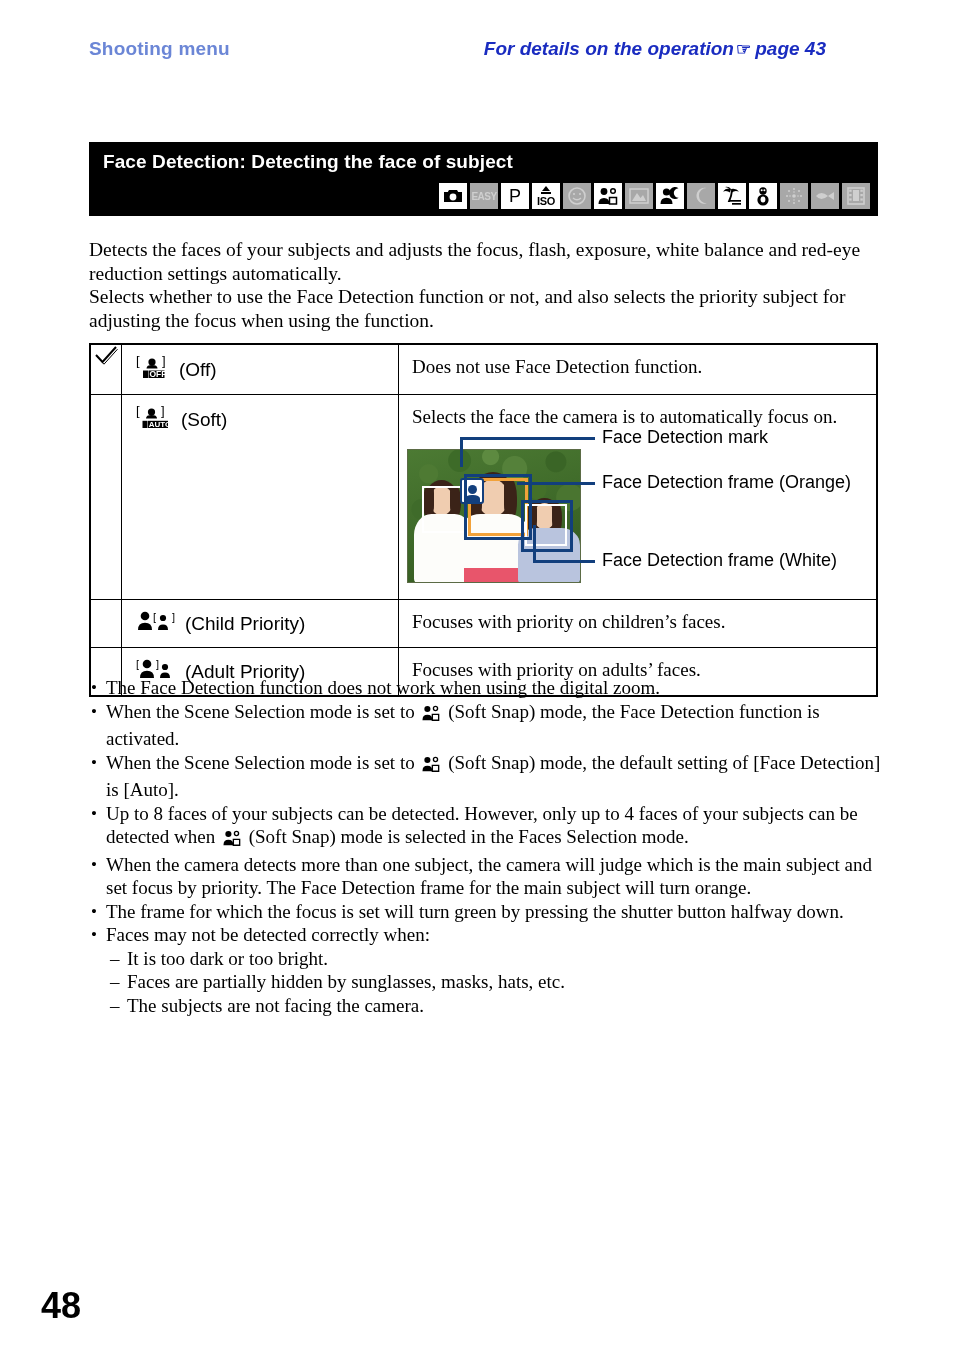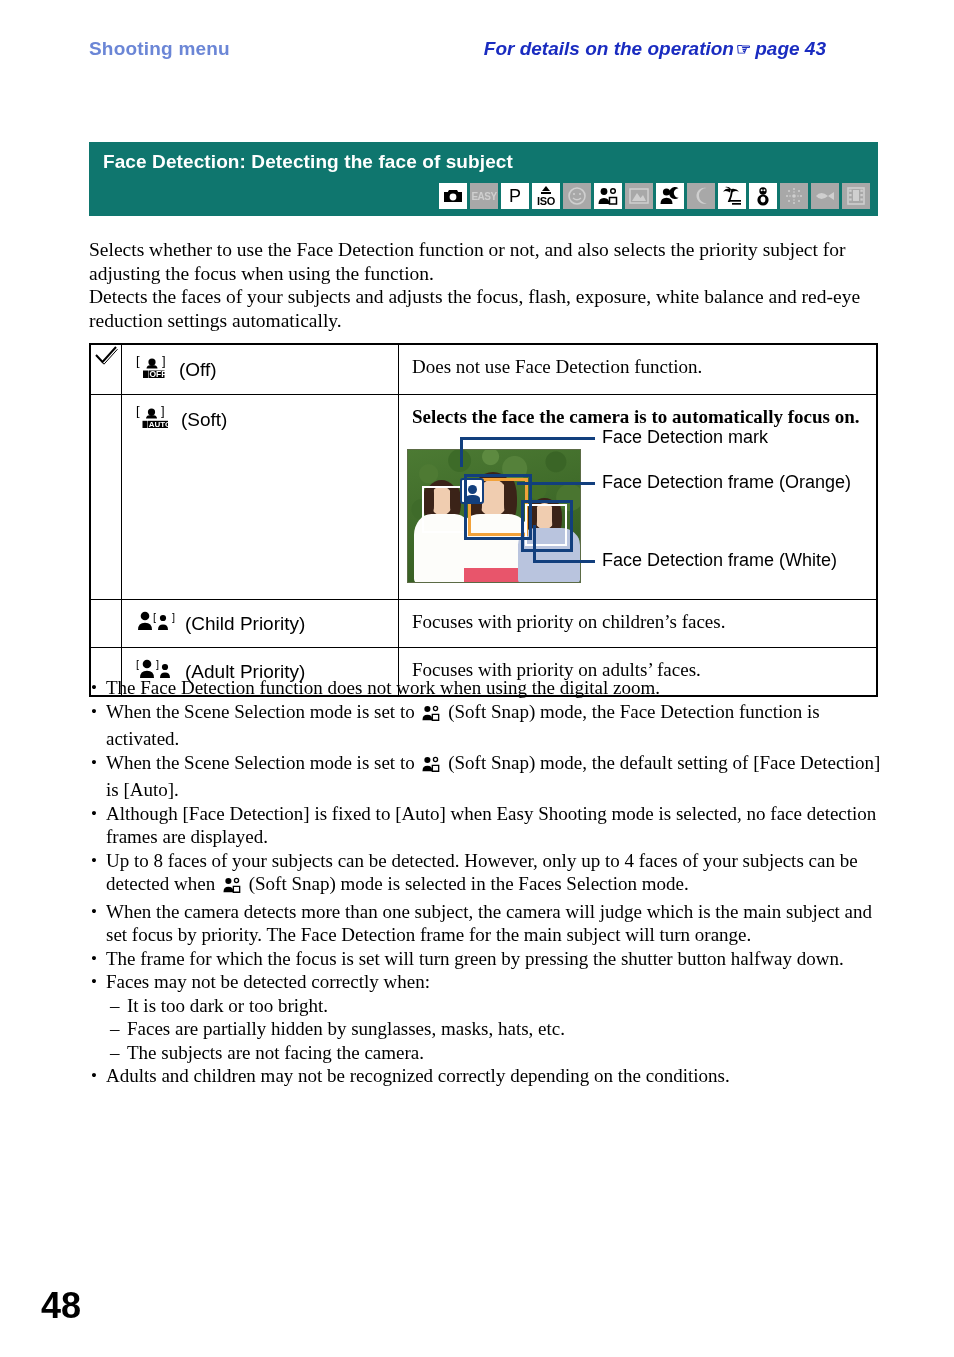--- a/index.html
+++ b/index.html
@@ -24,21 +24,21 @@
     position:absolute;right:76px;top:0;
     font-family:"Liberation Sans", sans-serif;
     font-weight:bold;font-style:italic;font-size:19px;
     color:#1a2cc0;white-space:nowrap;
   }
   .rh-right .hand{font-style:normal;font-size:17px;padding:0 4px 0 2px;}
 
   
   .band{
     position:absolute;left:89px;top:142px;width:789px;height:74px;
-    background:#0f766e;
+    background:#000000;
   }
   .band-title{
     position:absolute;left:14px;top:9px;
     font-family:"Liberation Sans", sans-serif;
     font-weight:bold;font-size:19px;color:#ffffff;letter-spacing:.1px;
   }
   .band-icons{
     position:absolute;right:8px;top:41px;
     display:flex;gap:3px;align-items:center;
   }
@@ -74,21 +74,21 @@
   .c-opt{width:276px;}
   .c-desc{}
   .optcell{
     display:flex;align-items:center;gap:9px;
     padding:9px 0 9px 14px;
     font-size:19px;
     font-family:"Liberation Sans", sans-serif;
   }
   .optcell .lbl{font-family:"Liberation Sans", sans-serif;font-size:19px;}
   .desccell{padding:10px 0 10px 13px;font-size:19px;line-height:24px;}
-  .row-auto .desccell{padding-bottom:0;font-weight:bold;}
+  .row-auto .desccell{padding-bottom:0;}
 
   .checkmark{display:block;margin:0 auto;}
 
   
   .fig{
     position:relative;width:100%;height:168px;margin-top:2px;
   }
   .photo{
     position:absolute;left:8px;top:18px;width:172px;height:132px;
     overflow:hidden;border:1px solid #5b6b45;
@@ -290,22 +290,22 @@
               <rect x="14.4" y="11.4" width="2.4" height="2.2"></rect>
               <rect x="7" y="3" width="6" height="11"></rect>
             </g>
           </svg>
       </div>
 
     </div>
   </div>
 
   <div class="intro">
+    <div>Detects the faces of your subjects and adjusts the focus, flash, exposure, white balance and red-eye reduction settings automatically.</div>
     <div>Selects whether to use the Face Detection function or not, and also selects the priority subject for adjusting the focus when using the function.</div>
-    <div>Detects the faces of your subjects and adjusts the focus, flash, exposure, white balance and red-eye reduction settings automatically.</div>
   </div>
 
   <table class="tbl">
     <tbody>
         <tr>
       <td class="c-check">
         <svg class="checkmark" width="24" height="20" viewBox="0 0 24 20">
           <path d="M2 10 L8.5 17 L22 2" fill="none" stroke="#000" stroke-width="2"></path>
           <path d="M2 10 L8.5 17 L22 2" fill="none" stroke="#000" stroke-width="1" transform="translate(1.5,2.2)"></path>
         </svg>
@@ -472,23 +472,20 @@
 
     <div class="bullet">
       <span>When the Scene Selection mode is set to </span><span class="inl"><svg width="20" height="18" viewBox="0 0 22 20">
             <circle cx="7" cy="5.5" r="3.4" fill="#000"></circle>
             <path d="M1.5 18 q0-6 5.5-6 t5.5 6 z" fill="#000"></path>
             <circle cx="16" cy="5" r="2.3" fill="none" stroke="#000" stroke-width="1.5"></circle>
             <path d="M12.5 18 v-6.5 h7 V18 z" fill="none" stroke="#000" stroke-width="1.5"></path>
           </svg></span><span> (Soft Snap) mode, the default setting of [Face Detection] is [Auto].</span>
     </div>
 
-    <div class="bullet">
-      <span>Although [Face Detection] is fixed to [Auto] when Easy Shooting mode is selected, no face detection frames are displayed.</span>
-    </div>
 
     <div class="bullet">
       <span>Up to 8 faces of your subjects can be detected. However, only up to 4 faces of your subjects can be detected when </span><span class="inl"><svg width="20" height="18" viewBox="0 0 22 20">
             <circle cx="7" cy="5.5" r="3.4" fill="#000"></circle>
             <path d="M1.5 18 q0-6 5.5-6 t5.5 6 z" fill="#000"></path>
             <circle cx="16" cy="5" r="2.3" fill="none" stroke="#000" stroke-width="1.5"></circle>
             <path d="M12.5 18 v-6.5 h7 V18 z" fill="none" stroke="#000" stroke-width="1.5"></path>
           </svg></span><span> (Soft Snap) mode is selected in the Faces Selection mode.</span>
     </div>
 
@@ -507,20 +504,17 @@
     <div class="sub">
       <span>It is too dark or too bright.</span>
     </div>
     <div class="sub">
       <span>Faces are partially hidden by sunglasses, masks, hats, etc.</span>
     </div>
     <div class="sub">
       <span>The subjects are not facing the camera.</span>
     </div>
 
-    <div class="bullet">
-      <span>Adults and children may not be recognized correctly depending on the conditions.</span>
-    </div>
   </div>
 
   <div class="folio">48</div>
 
 </div>
 
 </body></html>

